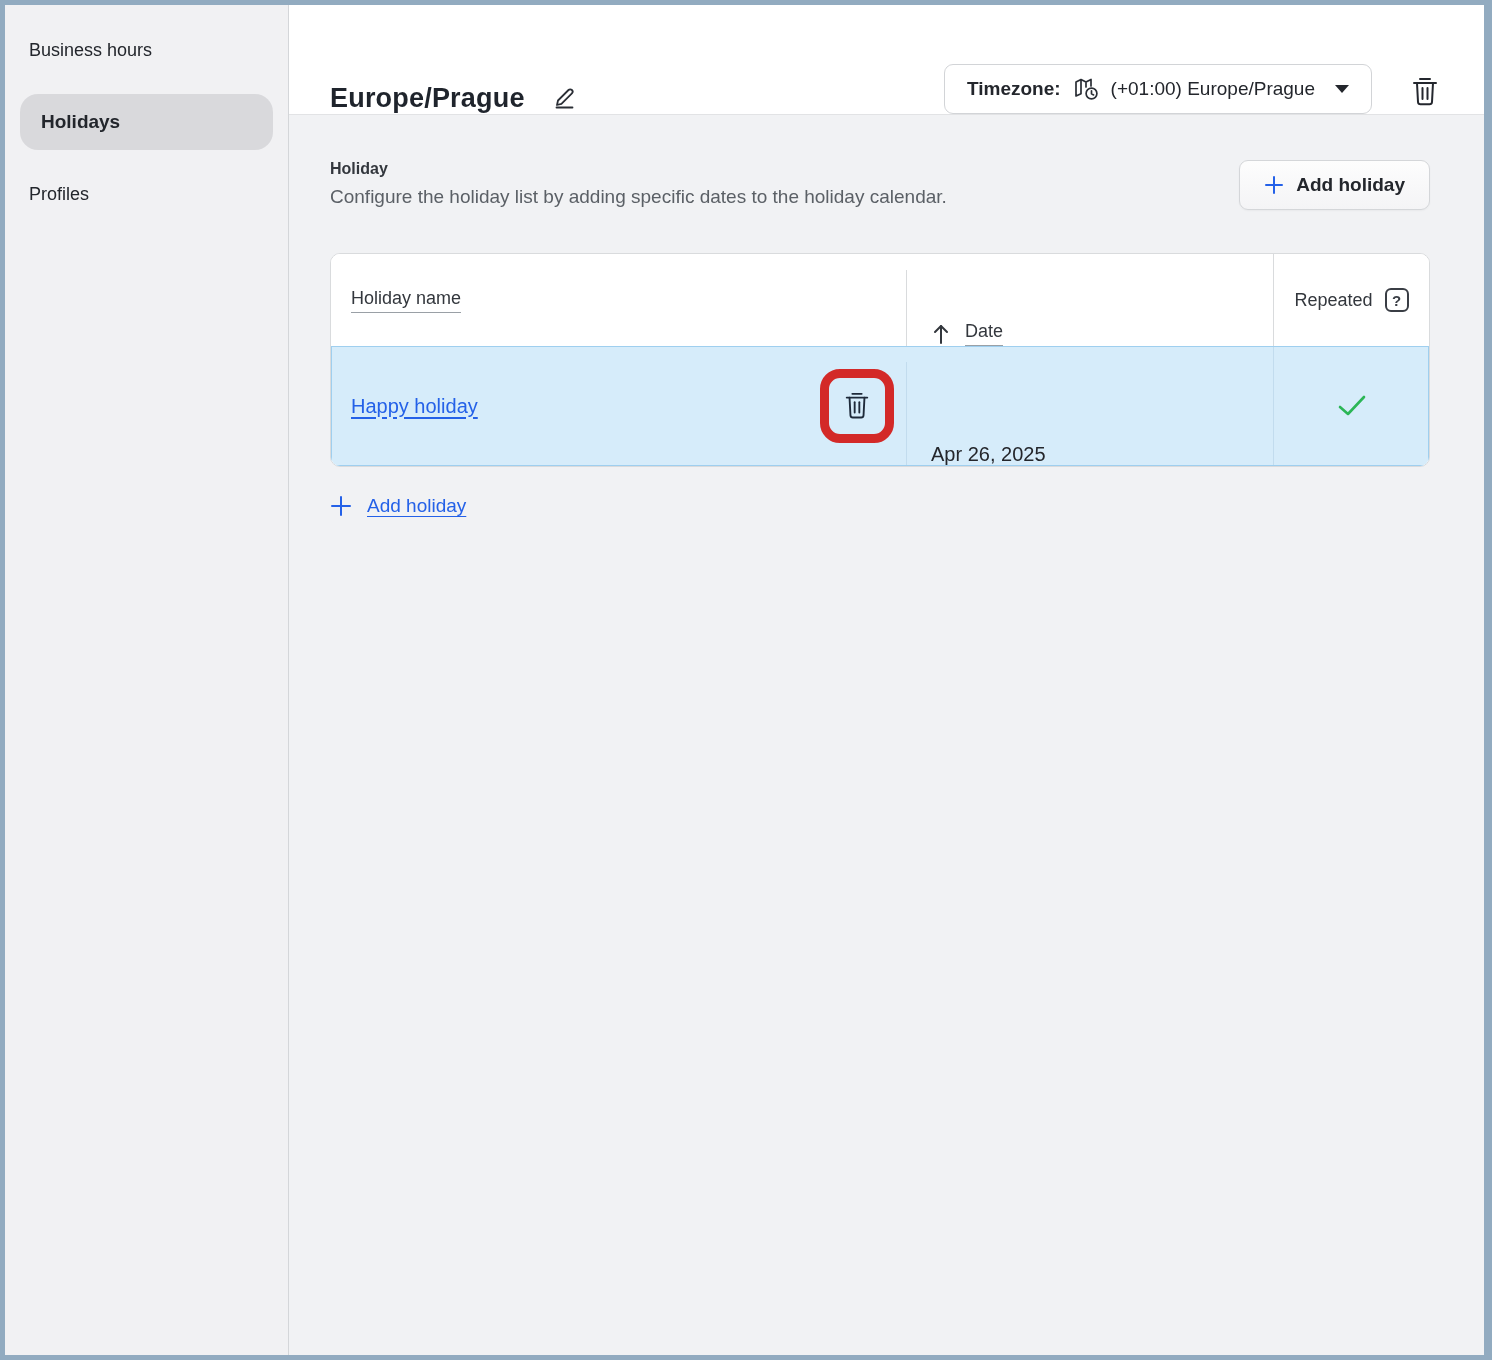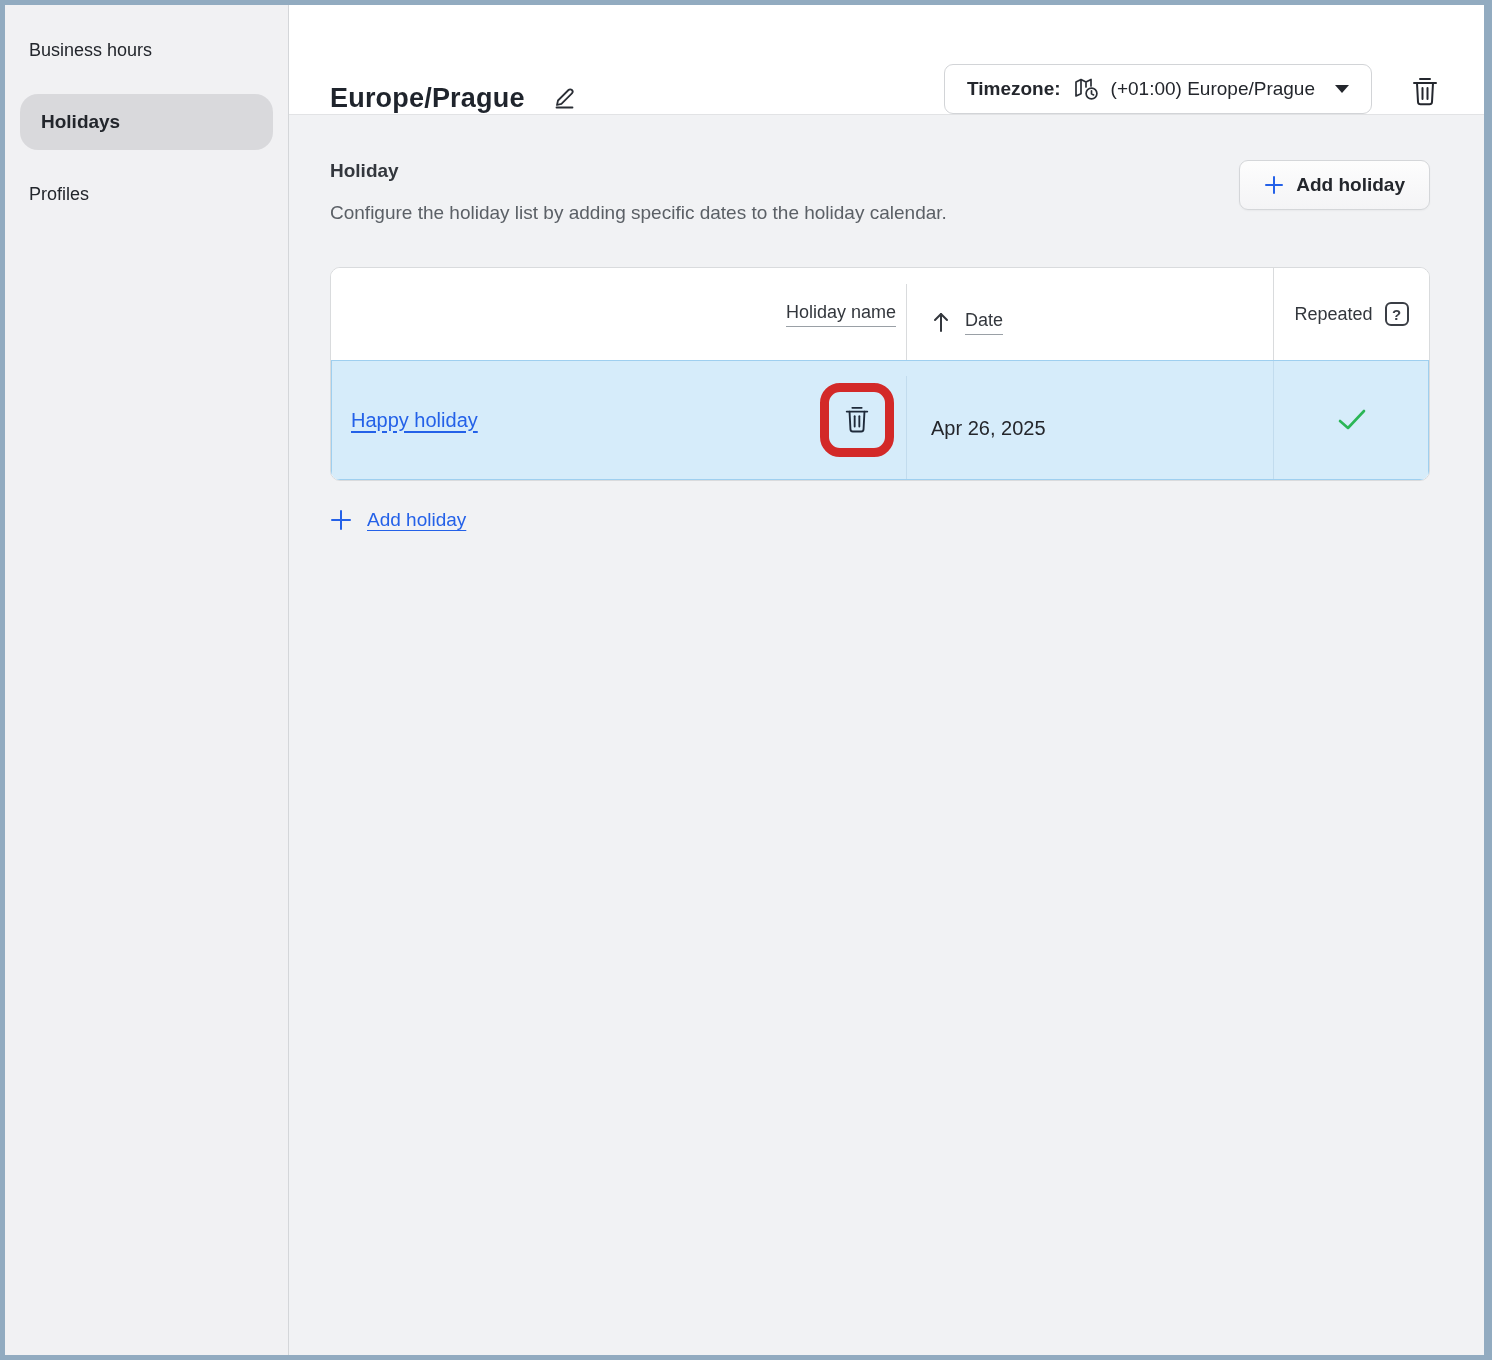--- a/index.html
+++ b/index.html
@@ -74,21 +74,21 @@
     border-left: 7px solid transparent;
     border-right: 7px solid transparent;
     border-top: 8px solid #23262c;
     margin-left: 10px;
   }
   .icon-btn { background: none; border: none; cursor: pointer; padding: 6px; display: flex; align-items: center; }
   .topbar .icon-btn { margin-left: 32px; }
   
   .content { padding: 45px 54px 0 41px; }
   .section-head { display: flex; justify-content: space-between; align-items: flex-start; }
-  .section-title { font-size: 19px; font-weight: bold; color: #33373d; margin-bottom: 20px; }
+  .section-title { font-size: 16px; font-weight: bold; color: #33373d; margin-bottom: 8px; }
   .section-desc { font-size: 19px; color: #5b6066; }
   .add-btn {
     display: flex; align-items: center; gap: 12px;
     height: 50px; padding: 0 24px;
     border: 1px solid #d4d6d9; border-radius: 9px;
     background: linear-gradient(#fdfdfd, #f4f4f6);
     font-family: inherit;
     font-size: 19px; font-weight: bold; color: #23262c;
     cursor: pointer;
     box-shadow: 0 1px 2px rgba(0,0,0,0.04);
@@ -102,22 +102,22 @@
     overflow: hidden;
   }
   .t-row { display: flex; }
   .t-head { height: 92px; background: #ffffff; }
   .t-body {
     height: 120px;
     background: #d6ecfa;
     outline: 1px solid #9fcfef;
     outline-offset: -1px;
   }
-  .col-name { width: 575px; display: flex; align-items: center; padding: 0 10px 0 20px; justify-content: flex-end; }
-  .col-date { width: 367px; border-left: 1px solid #d9dbdd; display: flex; align-items: center; padding-left: 24px; margin-top: 16px; }
+  .col-name { width: 575px; display: flex; align-items: center; padding: 0 10px 0 20px; }
+  .col-date { width: 367px; border-left: 1px solid #d9dbdd; display: flex; align-items: flex-end; padding-left: 24px; margin-top: 16px; }
   .col-repeated { flex: 1; border-left: 1px solid #d9dbdd; display: flex; align-items: center; justify-content: center; }
   .t-body .col-date, .t-body .col-repeated { border-left-color: #c2dcee; }
   .th-label {
     font-size: 18px; color: #33373d;
     border-bottom: 1px solid #9aa0a6;
     padding-bottom: 3px;
     cursor: pointer;
   }
   .th-plain { font-size: 18px; color: #33373d; }
   .sort-arrow { margin-right: 14px; display: flex; cursor: pointer; }

